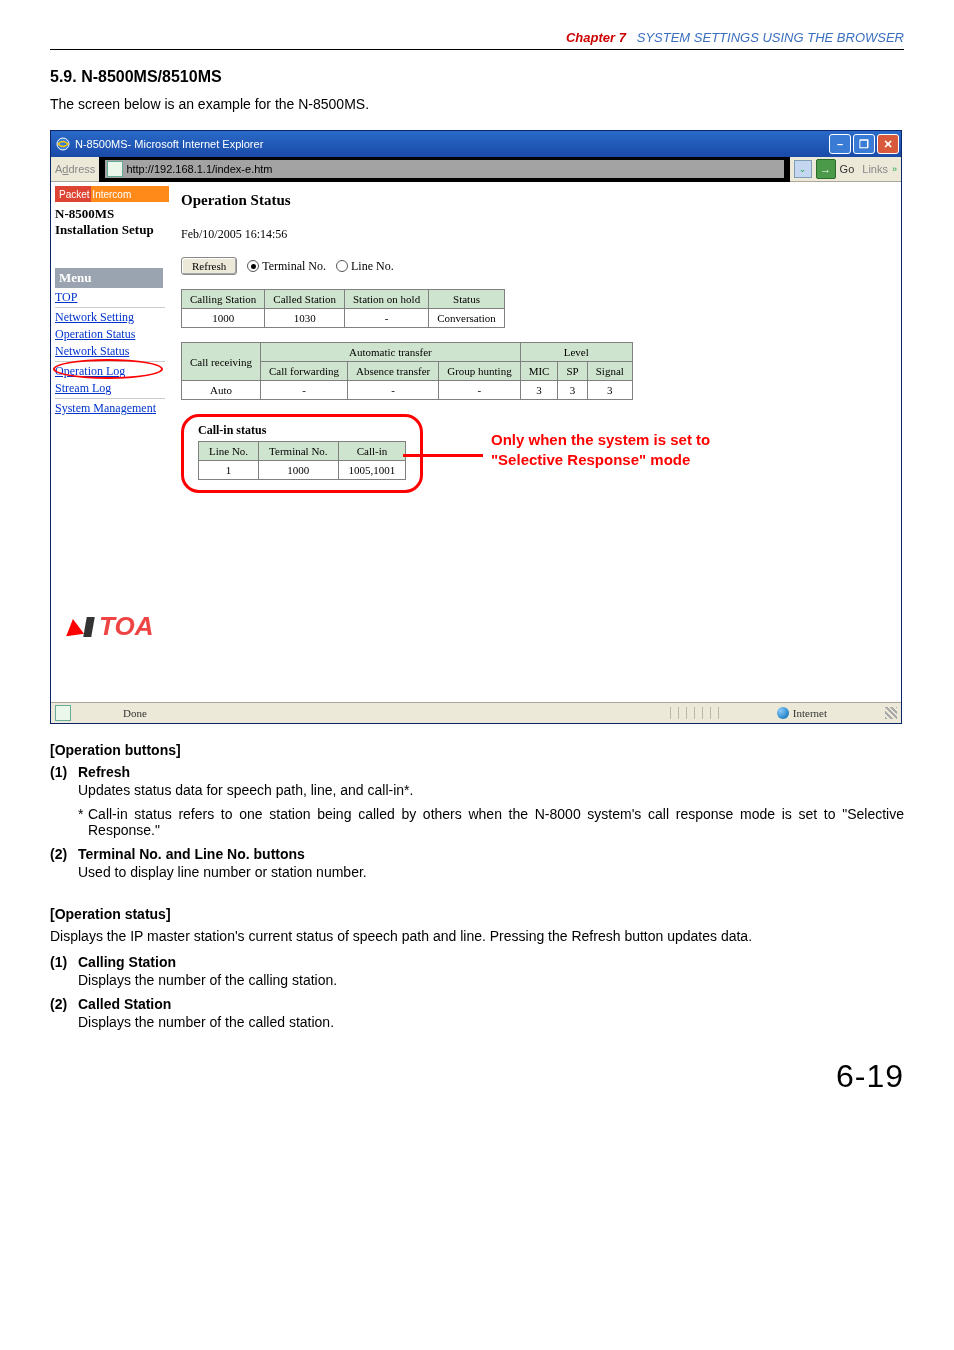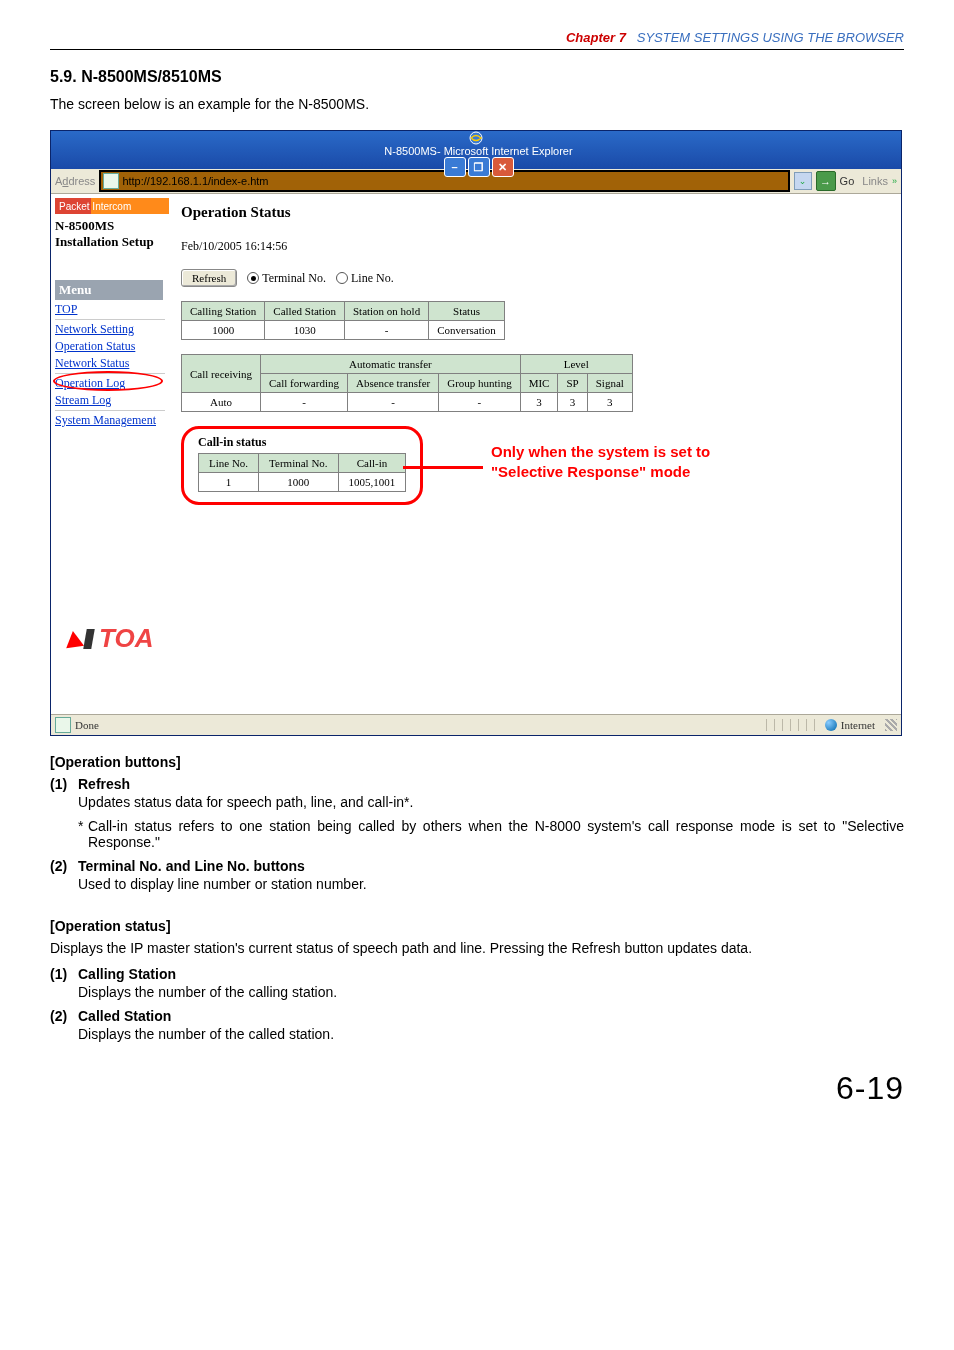--- a/index.html
+++ b/index.html
@@ -43,26 +43,25 @@
   .ie-window {
     width: 850px;
     border: 1px solid #0a246a;
     margin-bottom: 18px;
     font-family: Tahoma, Arial, sans-serif;
     font-size: 11px;
   }
   .ie-title {
     background: linear-gradient(to bottom, #2a6ac8 0%, #1a4aa8 100%);
     color: #fff;
-    height: 38px;
+    height: 26px;
     display: flex;
     align-items: center;
     padding-left: 5px;
     position: relative;
-    flex-direction: column;
   }
   .ie-title .t-icon {
     width: 14px; height: 14px; margin-right: 5px;
     display:inline-flex; align-items:center; justify-content:center;
   }
   .ie-title .t-text { flex: 1; }
   .ie-win-btns { display: flex; margin-right: 2px; }
   .ie-win-btn {
     width: 20px; height: 18px;
     margin-left: 2px;
@@ -98,22 +97,22 @@
     border-bottom: 1px solid #aca899;
     height: 24px;
     display: flex;
     align-items: center;
     padding: 0 4px;
     color: #888;
   }
   .ie-addr .lbl { margin-right: 4px; }
   .ie-addr .fld {
     flex: 1;
-    background: #a16207;
-    border: 2px solid #000000;
+    background: #a3a3a3;
+    border: 6px solid #000000;
     height: 18px;
     display: flex;
     align-items: center;
     padding-left: 2px;
     color: #000;
     margin-right: 4px;
   }
   .ie-addr .fld .page-icon {
     width: 14px; height: 14px; margin-right: 3px;
     border:1px solid #6a9; background:#eaf7ea;
@@ -230,21 +229,21 @@
     width: 320px; line-height:1.35;
   }
   .callin-line{
     position:absolute; left:222px; top: 40px; width: 80px; height:0;
     border-top:3px solid #f00;
   }
   .annot-holder{position:relative;display:inline-block;}
 
   .ie-status {
     background:#ece9d8; border-top:1px solid #aca899; height:20px;
-    display:flex;align-items:center;padding:0 4px;font:11px Tahoma;color:#333;
+    display:flex;align-items:center;padding:0 4px;font:11px Tahoma;color:#333;gap:48px;
   }
   .ie-status .done-icon{width:14px;height:14px;border:1px solid #6a9;background:#eaf7ea;margin-right:4px;}
   .ie-status .fill{flex:1;}
   .ie-status .prog{display:flex;margin-right:10px;}
   .ie-status .prog span{width:7px;height:12px;border-right:1px solid #bcb8a8;}
   .ie-status .zone{display:flex;align-items:flex-end;}
   .ie-status .globe{width:12px;height:12px;border-radius:50%;background:radial-gradient(circle at 30% 30%,#8cf,#06a);margin-right:4px;}
   .ie-status .grip{width:12px;height:12px;margin-left:10px;background:repeating-linear-gradient(45deg,#aaa 0 2px,transparent 2px 4px);}
 
   

